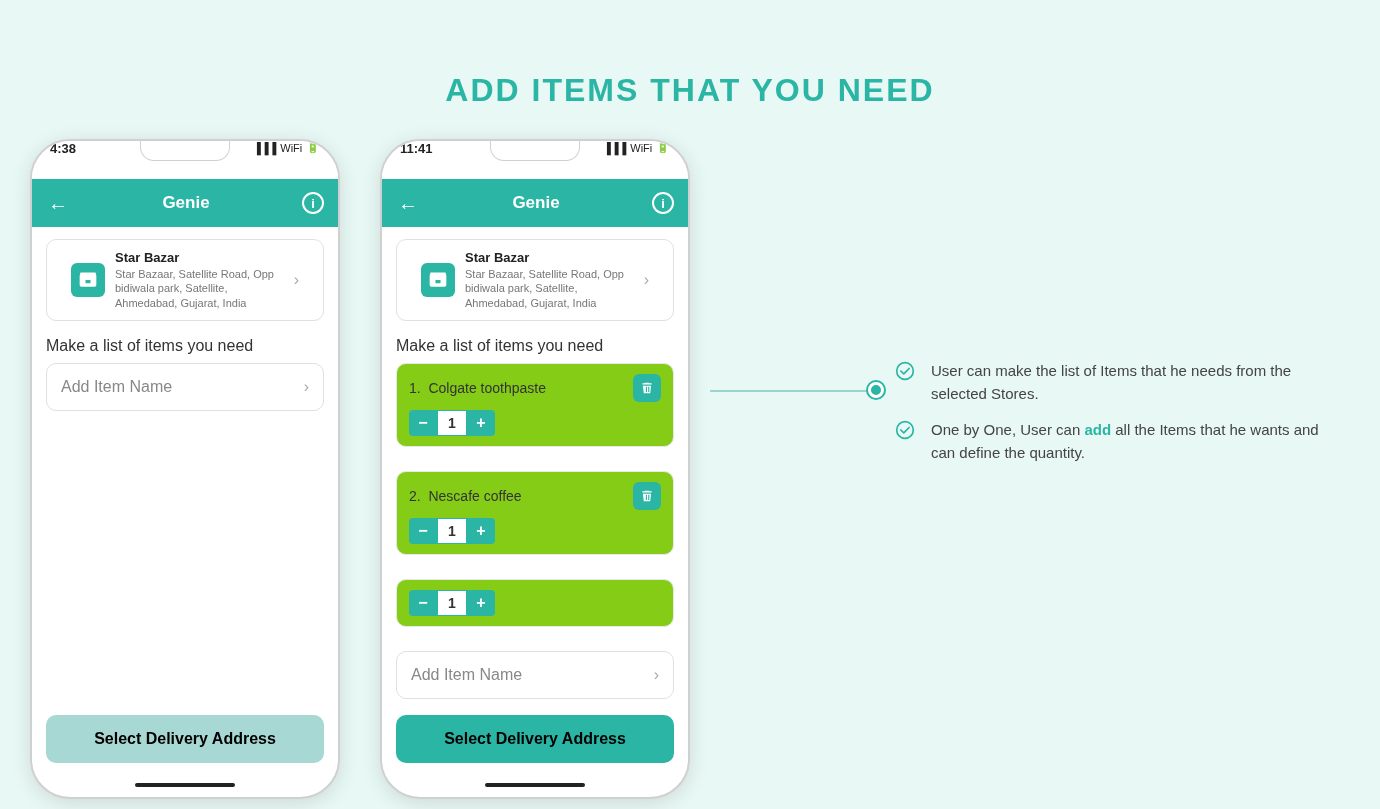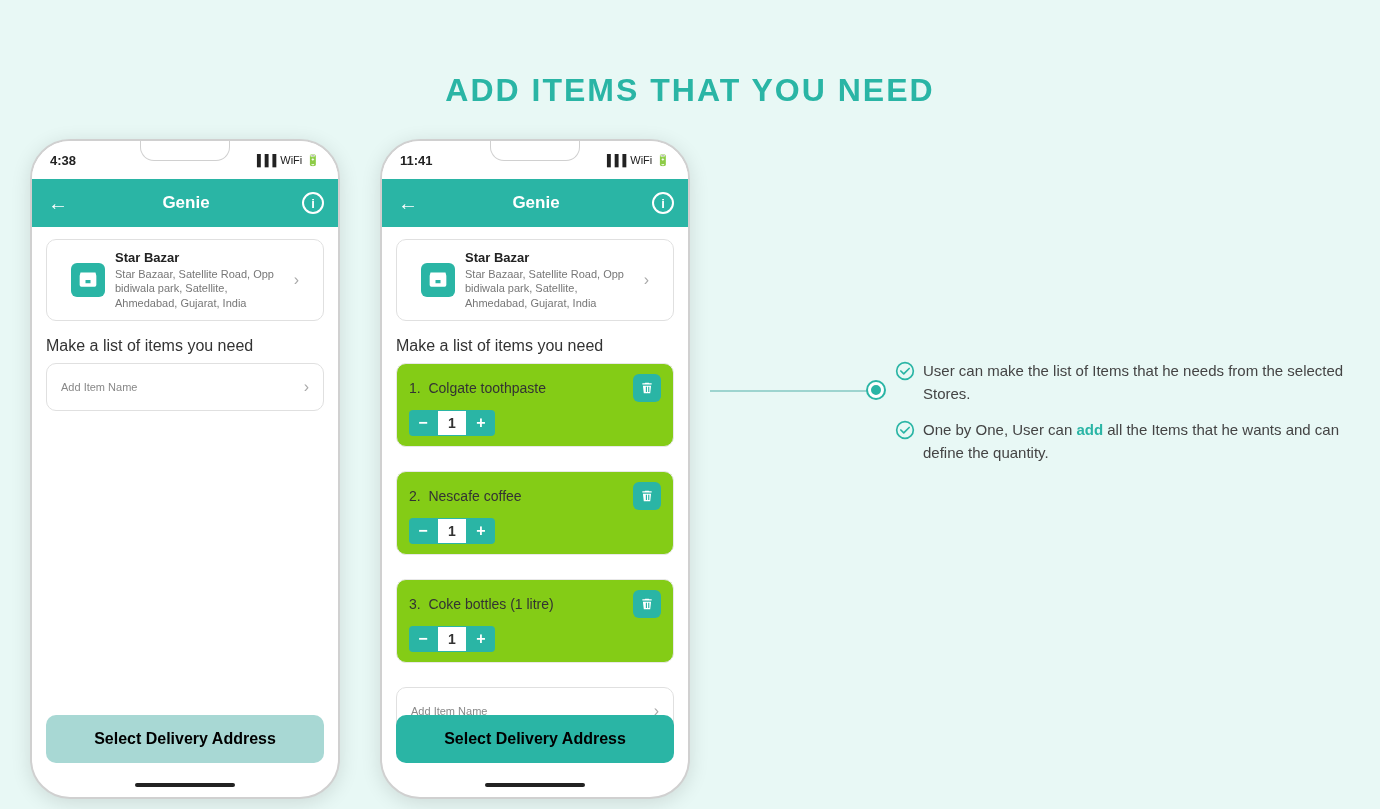--- a/index.html
+++ b/index.html
@@ -44,21 +44,21 @@
       position: relative;
       box-shadow: 0 4px 20px rgba(0,0,0,0.12);
       flex-shrink: 0;
     }
 
     
     .phone-top-bar {
       height: 38px;
       background: #ffffff;
       display: flex;
-      align-items: center;
+      align-items: flex-start;
       justify-content: space-between;
       padding: 0 18px;
       position: relative;
     }
 
     .phone-top-bar .time {
       font-size: 13px;
       font-weight: 700;
       color: #222;
     }
@@ -197,21 +197,21 @@
       border: 1px solid #e0e0e0;
       border-radius: 10px;
       padding: 14px 14px;
       display: flex;
       align-items: center;
       justify-content: space-between;
       cursor: pointer;
     }
 
     .add-item-text {
-      font-size: 11px;
+      font-size: 16px;
       color: #888;
     }
 
     .add-item-arrow {
       color: #aaa;
       font-size: 16px;
     }
 
     
     .bottom-btn-container {
@@ -352,21 +352,21 @@
     .annotation-box {
       position: absolute;
       top: 360px;
       left: 895px;
       max-width: 450px;
     }
 
     .annotation-item {
       display: flex;
       align-items: flex-start;
-      gap: 8px;
+      gap: 16px;
       margin-bottom: 14px;
     }
 
     .check-icon {
       width: 20px;
       height: 20px;
       flex-shrink: 0;
       margin-top: 1px;
     }
 
@@ -491,28 +491,20 @@
           </div>
         </div>
         <div class="quantity-control">
           <button class="qty-btn minus">−</button>
           <div class="qty-value">1</div>
           <button class="qty-btn plus">+</button>
         </div>
       </div>
 
       <div class="item-card">
-        <div class="item-header">
-          <span class="item-number-name">3. &nbsp;Coke bottles (1 litre)</span>
-          <div class="delete-btn">
-            <svg width="14" height="14" viewBox="0 0 24 24" fill="white">
-              <path d="M9 3h6l1 1h4v2H4V4h4l1-1zm-4 5h14l-1.5 13H6.5L5 8zm5 2v9h2V10h-2zm4 0v9h2V10h-2z"></path>
-            </svg>
-          </div>
-        </div>
         <div class="quantity-control">
           <button class="qty-btn minus">−</button>
           <div class="qty-value">1</div>
           <button class="qty-btn plus">+</button>
         </div>
       </div>
 
       <div class="add-item-row" style="margin: 0;">
         <span class="add-item-text">Add Item Name</span>
         <span class="add-item-arrow">›</span>

